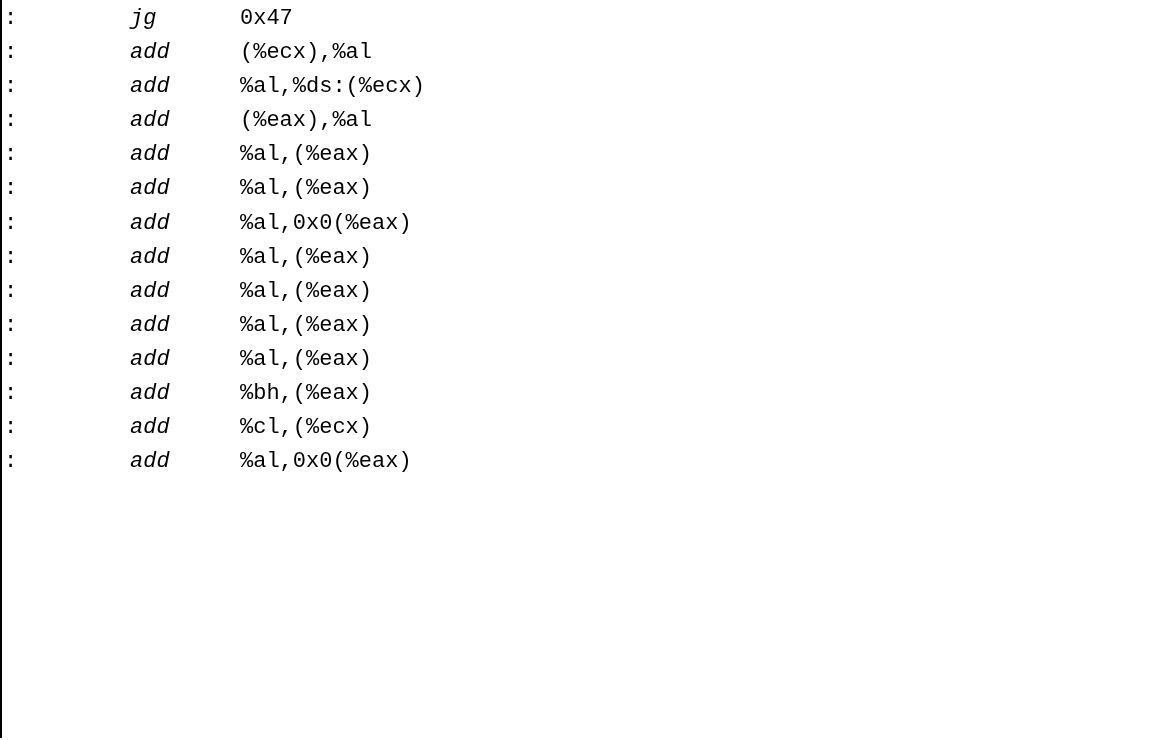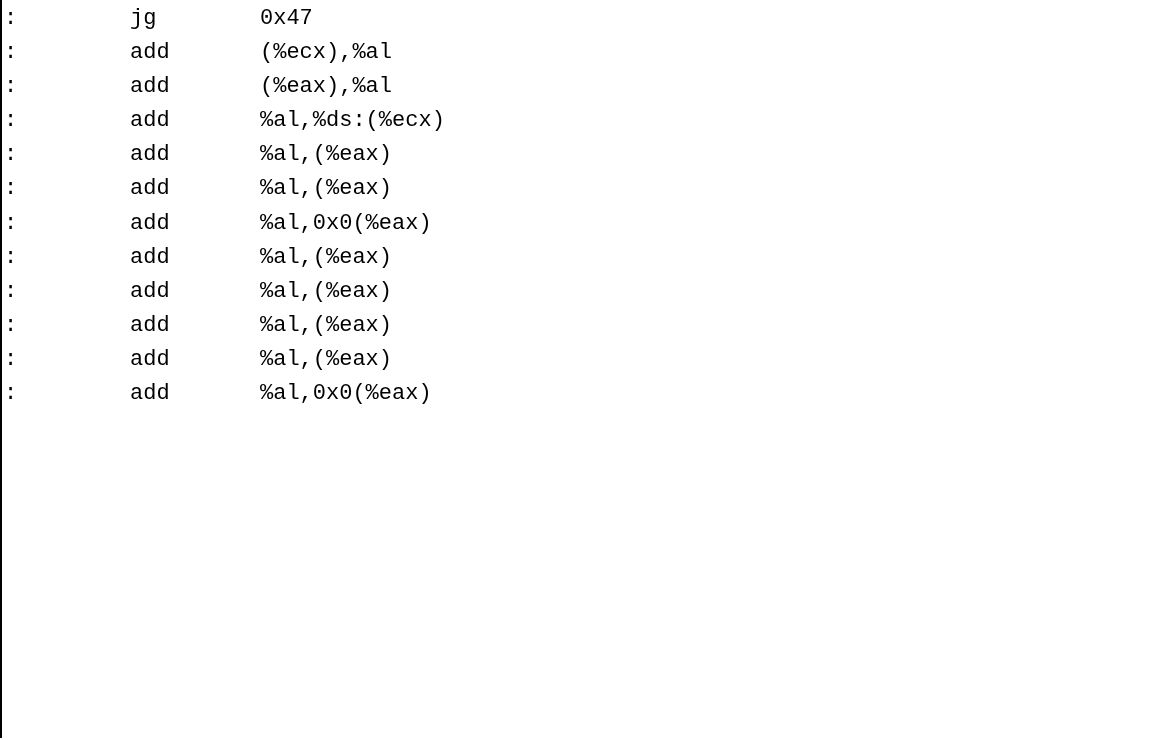--- a/index.html
+++ b/index.html
@@ -25,35 +25,37 @@
       display: inline-block;
       width: 18px;
     }
     .col-gap1 {
       display: inline-block;
       width: 108px;
     }
     .col-mnemonic {
       display: inline-block;
       width: 110px;
+      font-style: italic;
     }
     .col-operands {
       display: inline-block;
-      margin-left: 20px;
     }
   </style>
 </head>
 <body>
 
 <div class="container">
   <div class="asm-line"><span class="col-colon">:</span><span class="col-gap1"></span><span class="col-mnemonic">jg</span><span class="col-operands">0x47</span></div>
   <div class="asm-line"><span class="col-colon">:</span><span class="col-gap1"></span><span class="col-mnemonic">add</span><span class="col-operands">(%ecx),%al</span></div>
+  <div class="asm-line"><span class="col-colon">:</span><span class="col-gap1"></span><span class="col-mnemonic">add</span><span class="col-operands">%al,%ds:(%ecx)</span></div>
   <div class="asm-line"><span class="col-colon">:</span><span class="col-gap1"></span><span class="col-mnemonic">add</span><span class="col-operands">(%eax),%al</span></div>
-  <div class="asm-line"><span class="col-colon">:</span><span class="col-gap1"></span><span class="col-mnemonic">add</span><span class="col-operands">%al,%ds:(%ecx)</span></div>
   <div class="asm-line"><span class="col-colon">:</span><span class="col-gap1"></span><span class="col-mnemonic">add</span><span class="col-operands">%al,(%eax)</span></div>
   <div class="asm-line"><span class="col-colon">:</span><span class="col-gap1"></span><span class="col-mnemonic">add</span><span class="col-operands">%al,(%eax)</span></div>
   <div class="asm-line"><span class="col-colon">:</span><span class="col-gap1"></span><span class="col-mnemonic">add</span><span class="col-operands">%al,0x0(%eax)</span></div>
   <div class="asm-line"><span class="col-colon">:</span><span class="col-gap1"></span><span class="col-mnemonic">add</span><span class="col-operands">%al,(%eax)</span></div>
   <div class="asm-line"><span class="col-colon">:</span><span class="col-gap1"></span><span class="col-mnemonic">add</span><span class="col-operands">%al,(%eax)</span></div>
   <div class="asm-line"><span class="col-colon">:</span><span class="col-gap1"></span><span class="col-mnemonic">add</span><span class="col-operands">%al,(%eax)</span></div>
   <div class="asm-line"><span class="col-colon">:</span><span class="col-gap1"></span><span class="col-mnemonic">add</span><span class="col-operands">%al,(%eax)</span></div>
+  <div class="asm-line"><span class="col-colon">:</span><span class="col-gap1"></span><span class="col-mnemonic">add</span><span class="col-operands">%bh,(%eax)</span></div>
+  <div class="asm-line"><span class="col-colon">:</span><span class="col-gap1"></span><span class="col-mnemonic">add</span><span class="col-operands">%cl,(%ecx)</span></div>
   <div class="asm-line"><span class="col-colon">:</span><span class="col-gap1"></span><span class="col-mnemonic">add</span><span class="col-operands">%al,0x0(%eax)</span></div>
 </div>
 
 </body></html>

